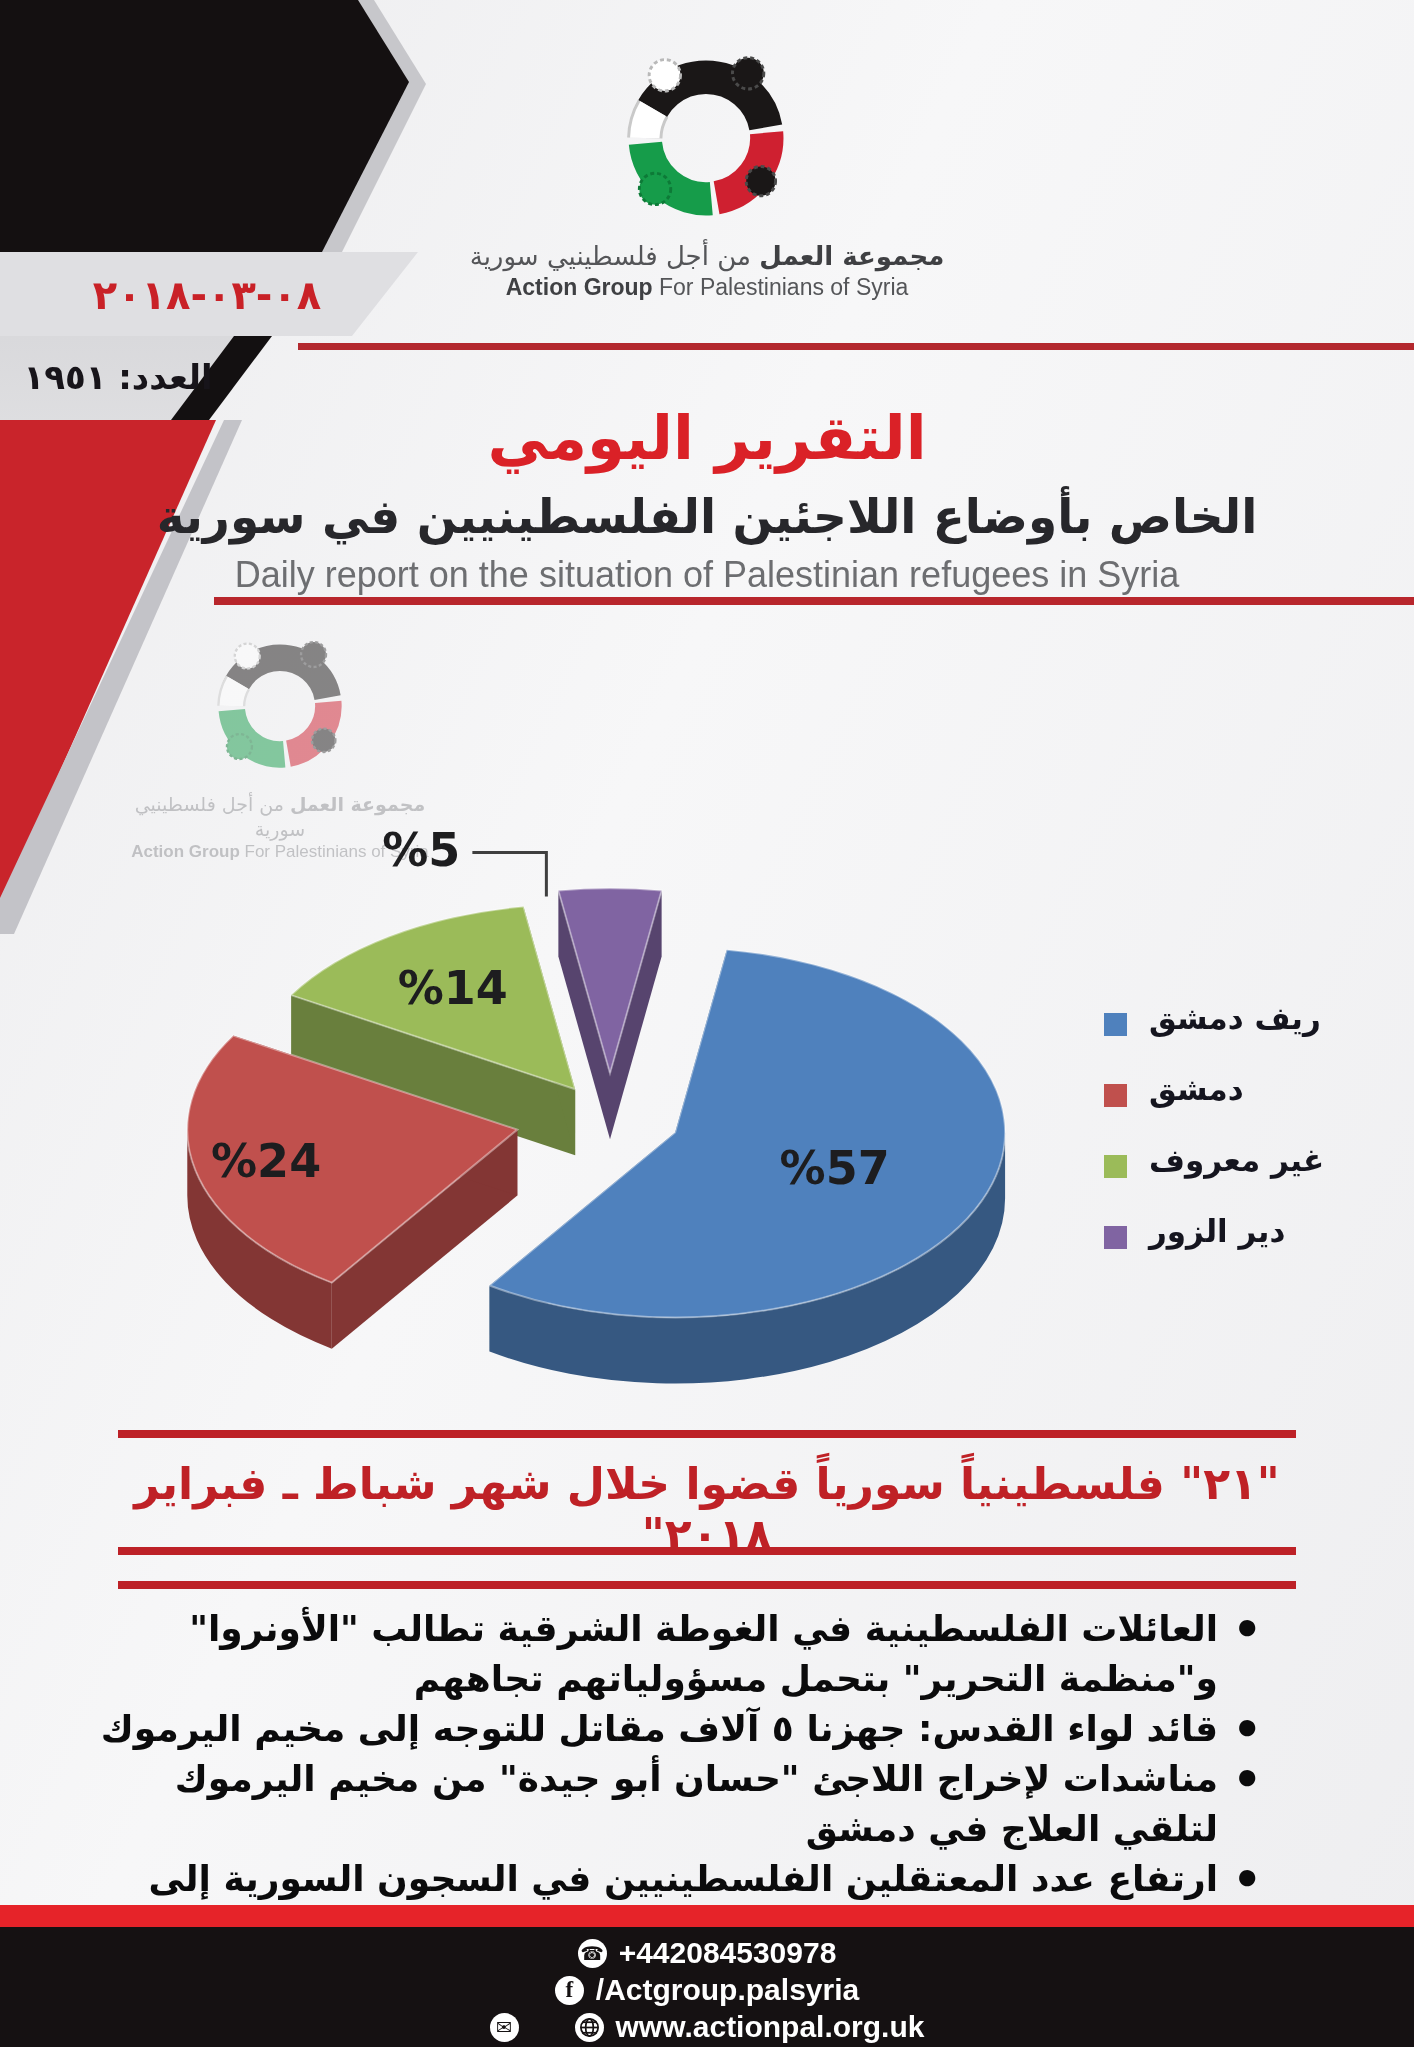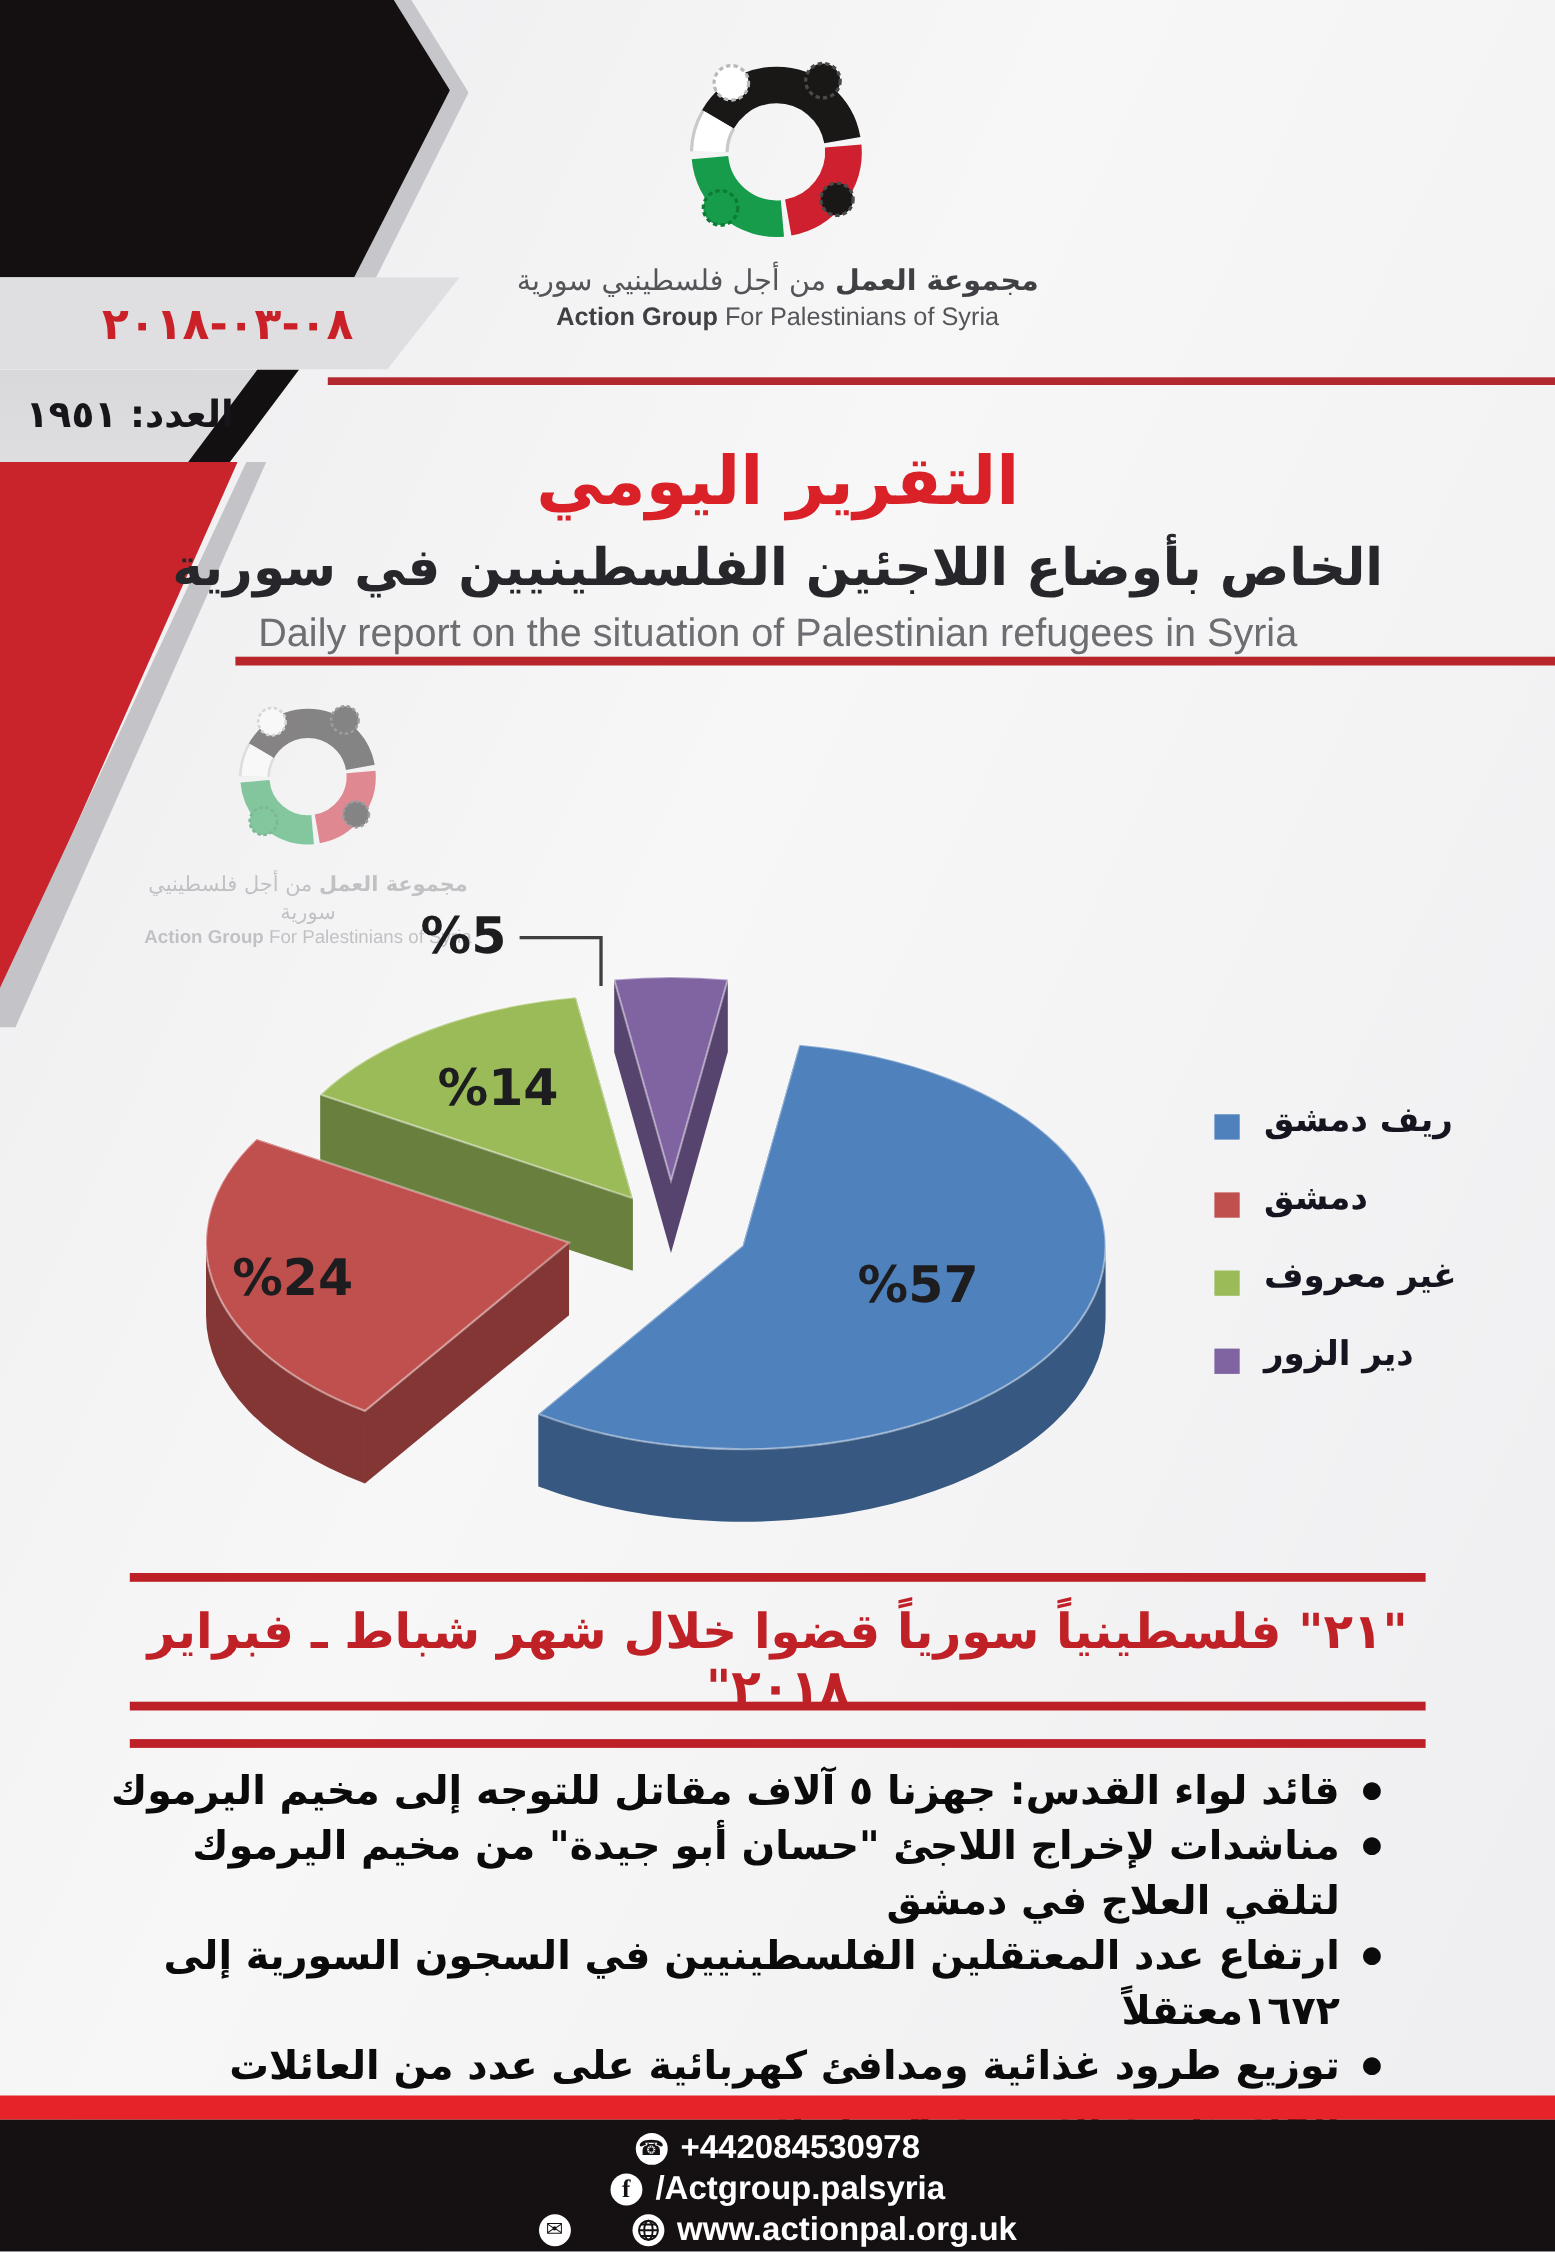--- a/index.html
+++ b/index.html
@@ -169,20 +169,21 @@
       <span class="legend-label">دير الزور</span>
     </div>
   </div>
 
   <div class="hl-line hl-a"></div>
   <div class="headline">"٢١" فلسطينياً سورياً قضوا خلال شهر شباط ـ فبراير ٢٠١٨"</div>
   <div class="hl-line hl-b"></div>
   <div class="hl-line hl-c"></div>
 
   <ul class="bullets">
+    <li>العائلات الفلسطينية في الغوطة الشرقية تطالب "الأونروا" و"منظمة التحرير" بتحمل مسؤولياتهم تجاههم</li>
     <li>قائد لواء القدس: جهزنا ٥ آلاف مقاتل للتوجه إلى مخيم اليرموك</li>
     <li>مناشدات لإخراج اللاجئ "حسان أبو جيدة" من مخيم اليرموك لتلقي العلاج في دمشق</li>
     <li>ارتفاع عدد المعتقلين الفلسطينيين في السجون السورية إلى ١٦٧٢معتقلاً</li>
     <li>توزيع طرود غذائية ومدافئ كهربائية على عدد من العائلات الفلسطينية السورية في لبنان</li>
   </ul>
 
   <div class="footer-red"></div>
   <div class="footer-black"></div>
   <div class="footer-rows">
     <div class="footer-row">

